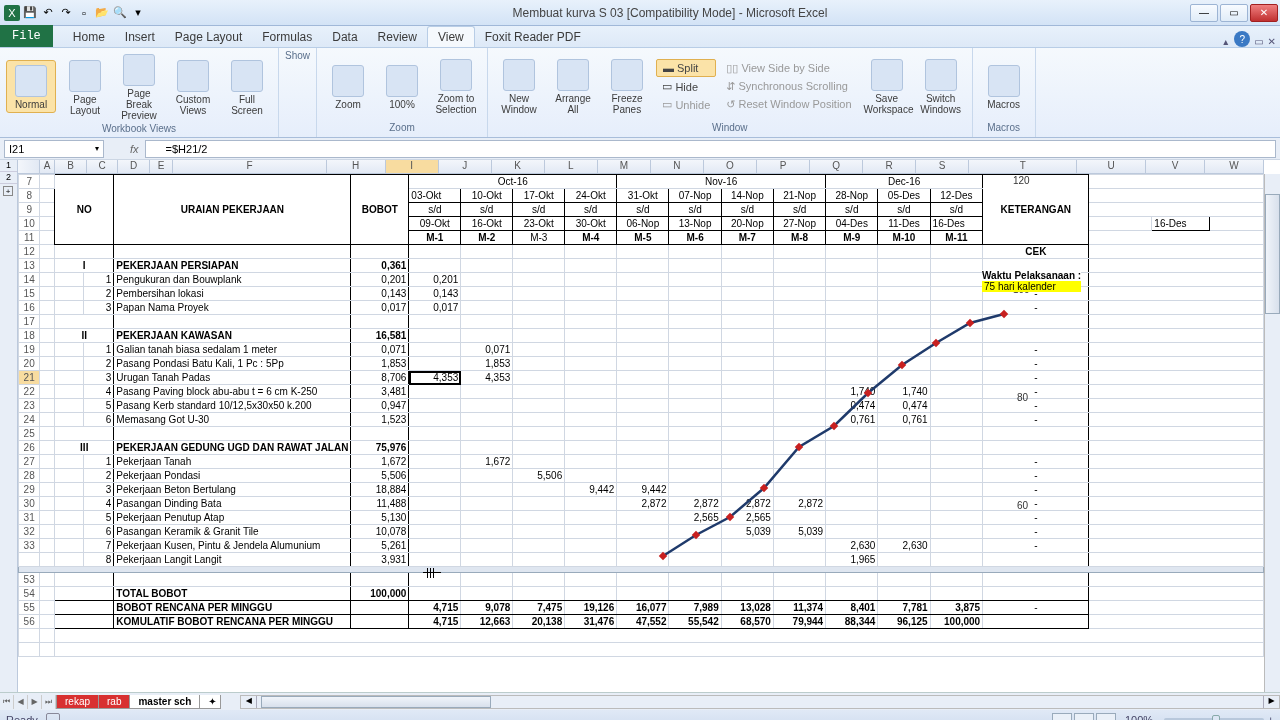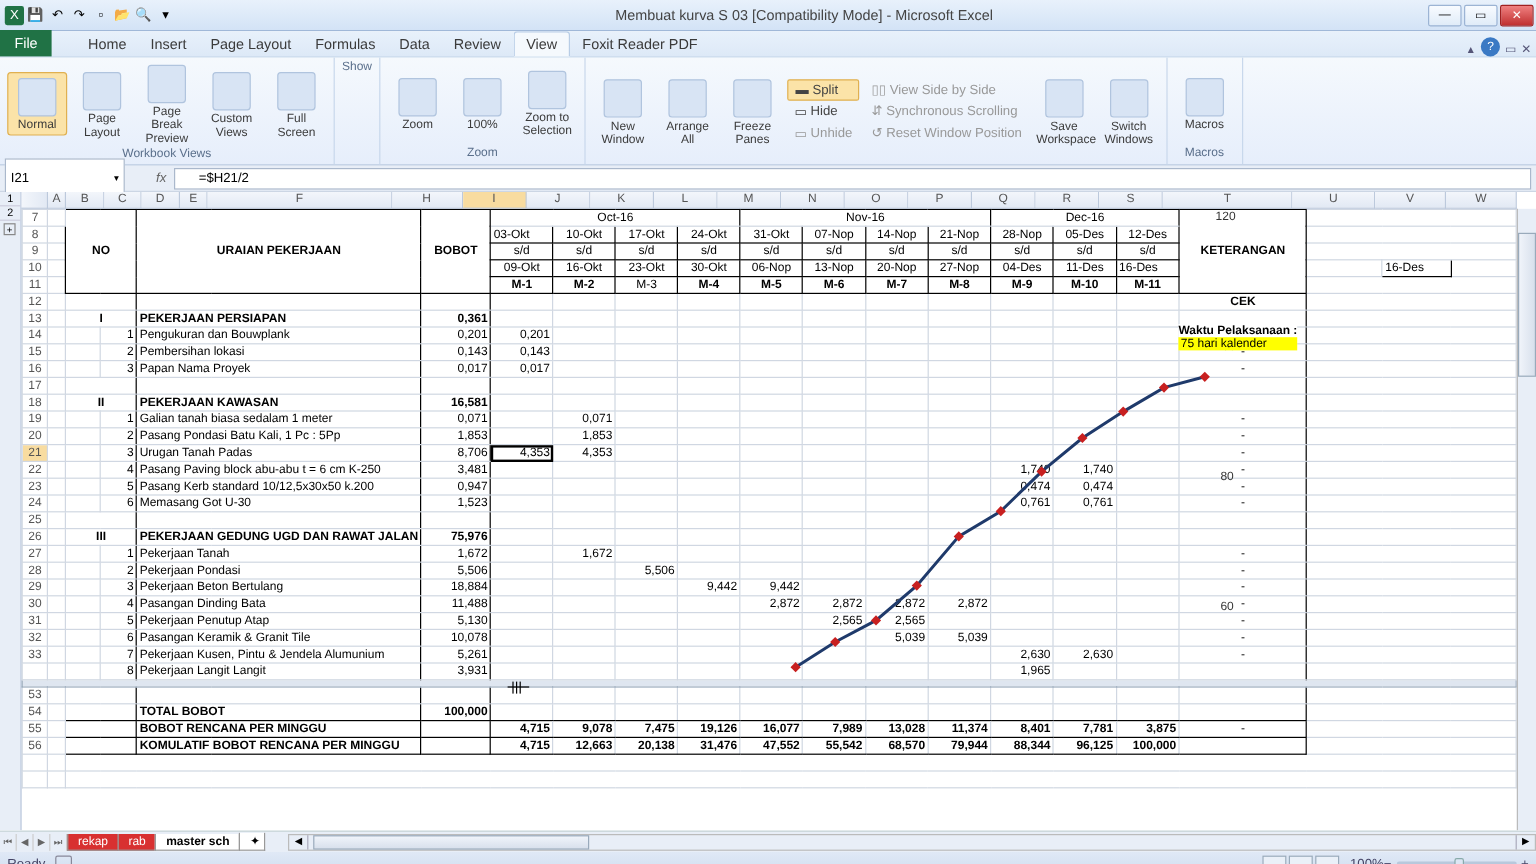--- a/index.html
+++ b/index.html
@@ -9,21 +9,21 @@
 .titlebar { height: 26px; background: linear-gradient(#e8f1fb,#d3e3f6); display: flex; align-items: center; border-bottom: 1px solid #a0b8d8; }
 .qat { display: flex; gap: 2px; padding: 0 4px; align-items: center; }
 .qat .icon { width: 16px; height: 16px; display: flex; align-items: center; justify-content: center; font-size: 11px; }
 .titlebar .title { flex: 1; text-align: center; color: #444; font-size: 12px; }
 .winbtns { display: flex; }
 .winbtn { width: 28px; height: 18px; border: 1px solid #9cb4d4; margin-right: 2px; background: linear-gradient(#f8fbff,#e0ecf8); display: flex; align-items: center; justify-content: center; font-size: 10px; border-radius: 2px; }
 .winbtn.close { background: linear-gradient(#f08080,#c03030); color: #fff; border-color: #a02020; }
 
 
 .ribbon-tabs { height: 22px; background: linear-gradient(#e8f1fb,#dde9f7); display: flex; align-items: flex-end; border-bottom: 1px solid #b8cde6; }
-.filetab { background: #207245; color: #fff; padding: 4px 12px; font-size: 12px; margin-right: 20px; }
+.filetab { background: #207245; color: #fff; padding: 4px 12px; font-size: 12px; margin-right: 10px; font-family: Liberation Mono, monospace; }
 .rtab { padding: 3px 10px; font-size: 12px; color: #3b3b3b; cursor: default; }
 .rtab.active { background: #f5f9fd; border: 1px solid #b8cde6; border-bottom: none; border-radius: 3px 3px 0 0; }
 .ribbon-tabs .spacer { flex: 1; }
 .help-btn { width: 16px; height: 16px; border-radius: 50%; background: #3a79c4; color: #fff; display: flex; align-items: center; justify-content: center; font-size: 10px; margin-right: 4px; }
 
 
 .ribbon { height: 90px; background: linear-gradient(#f5f9fd,#e6eefb); border-bottom: 1px solid #a8bdda; display: flex; }
 .rgroup { border-right: 1px solid #c8d8ec; padding: 2px 6px; display: flex; flex-direction: column; justify-content: space-between; }
 .rgroup .body { display: flex; gap: 4px; align-items: center; flex: 1; }
 .rgroup .label { text-align: center; font-size: 10px; color: #5a6f8b; padding-bottom: 2px; }
@@ -31,21 +31,21 @@
 .bigbtn .ic { width: 32px; height: 32px; margin: 2px auto; background: #d8e4f4; border: 1px solid #b0c4de; border-radius: 3px; }
 .bigbtn.sel { background: #fbe3a8; border: 1px solid #e0b050; border-radius: 3px; }
 .chk { display: flex; align-items: center; gap: 3px; font-size: 11px; color: #444; }
 .chk input { width: 12px; height: 12px; }
 .smallbtn { padding: 2px 6px; font-size: 11px; color: #444; display: flex; align-items: center; gap: 3px; }
 .smallbtn.sel { background: #fbe3a8; border: 1px solid #e0b050; border-radius: 2px; }
 .smallbtn.dis { color: #999; }
 
 
 .namebox-row { height: 22px; background: #e8eef7; display: flex; align-items: center; border-bottom: 1px solid #ccd6e4; }
-.namebox { width: 100px; height: 18px; background: #fff; border: 1px solid #aab8cc; margin: 0 4px; padding: 16px 4px; display: flex; align-items: center; justify-content: space-between; }
+.namebox { width: 100px; height: 18px; background: #fff; border: 1px solid #aab8cc; margin: 0 4px; padding: 0 4px; display: flex; align-items: center; justify-content: space-between; }
 .fxlabel { font-style: italic; color: #666; padding: 0 6px; }
 .fbar { flex: 1; height: 18px; background: #fff; border: 1px solid #aab8cc; padding: 0 20px; display: flex; align-items: center; margin-right: 4px; }
 
 
 .grid-area { position: relative; height: 532px; overflow: hidden; background: #fff; }
 .outline-bar { position: absolute; left: 0; top: 0; width: 18px; height: 100%; background: #e8eef7; border-right: 1px solid #bcc9dc; }
 .outline-bar .n { font-size: 9px; text-align: center; border-bottom: 1px solid #ccd; height: 12px; }
 .grid { position: absolute; left: 18px; top: 0; right: 16px; bottom: 0; }
 .colhdr-row { display: flex; height: 14px; }
 .colhdr { background: linear-gradient(#f3f6fb,#e2e9f4); border-right: 1px solid #bcc9dc; border-bottom: 1px solid #bcc9dc; text-align: center; font-size: 10px; color: #555; }
@@ -187,20 +187,21 @@
             <span>Synchronous Scrolling</span>
           </div>
         <div class="smallbtn dis">
             <span>↺</span>
             <span>Reset Window Position</span>
           </div>
       </div>
       <div class="bigbtn"><div class="ic"></div><span>Save Workspace</span></div>
       <div class="bigbtn"><div class="ic"></div><span>Switch Windows</span></div>
     </div>
+    <div class="label">Window</div>
   </div>
   <div class="rgroup">
     <div class="body">
       <div class="bigbtn"><div class="ic"></div><span>Macros</span></div>
     </div>
     <div class="label">Macros</div>
   </div>
 </div>
 
 <div class="namebox-row">

